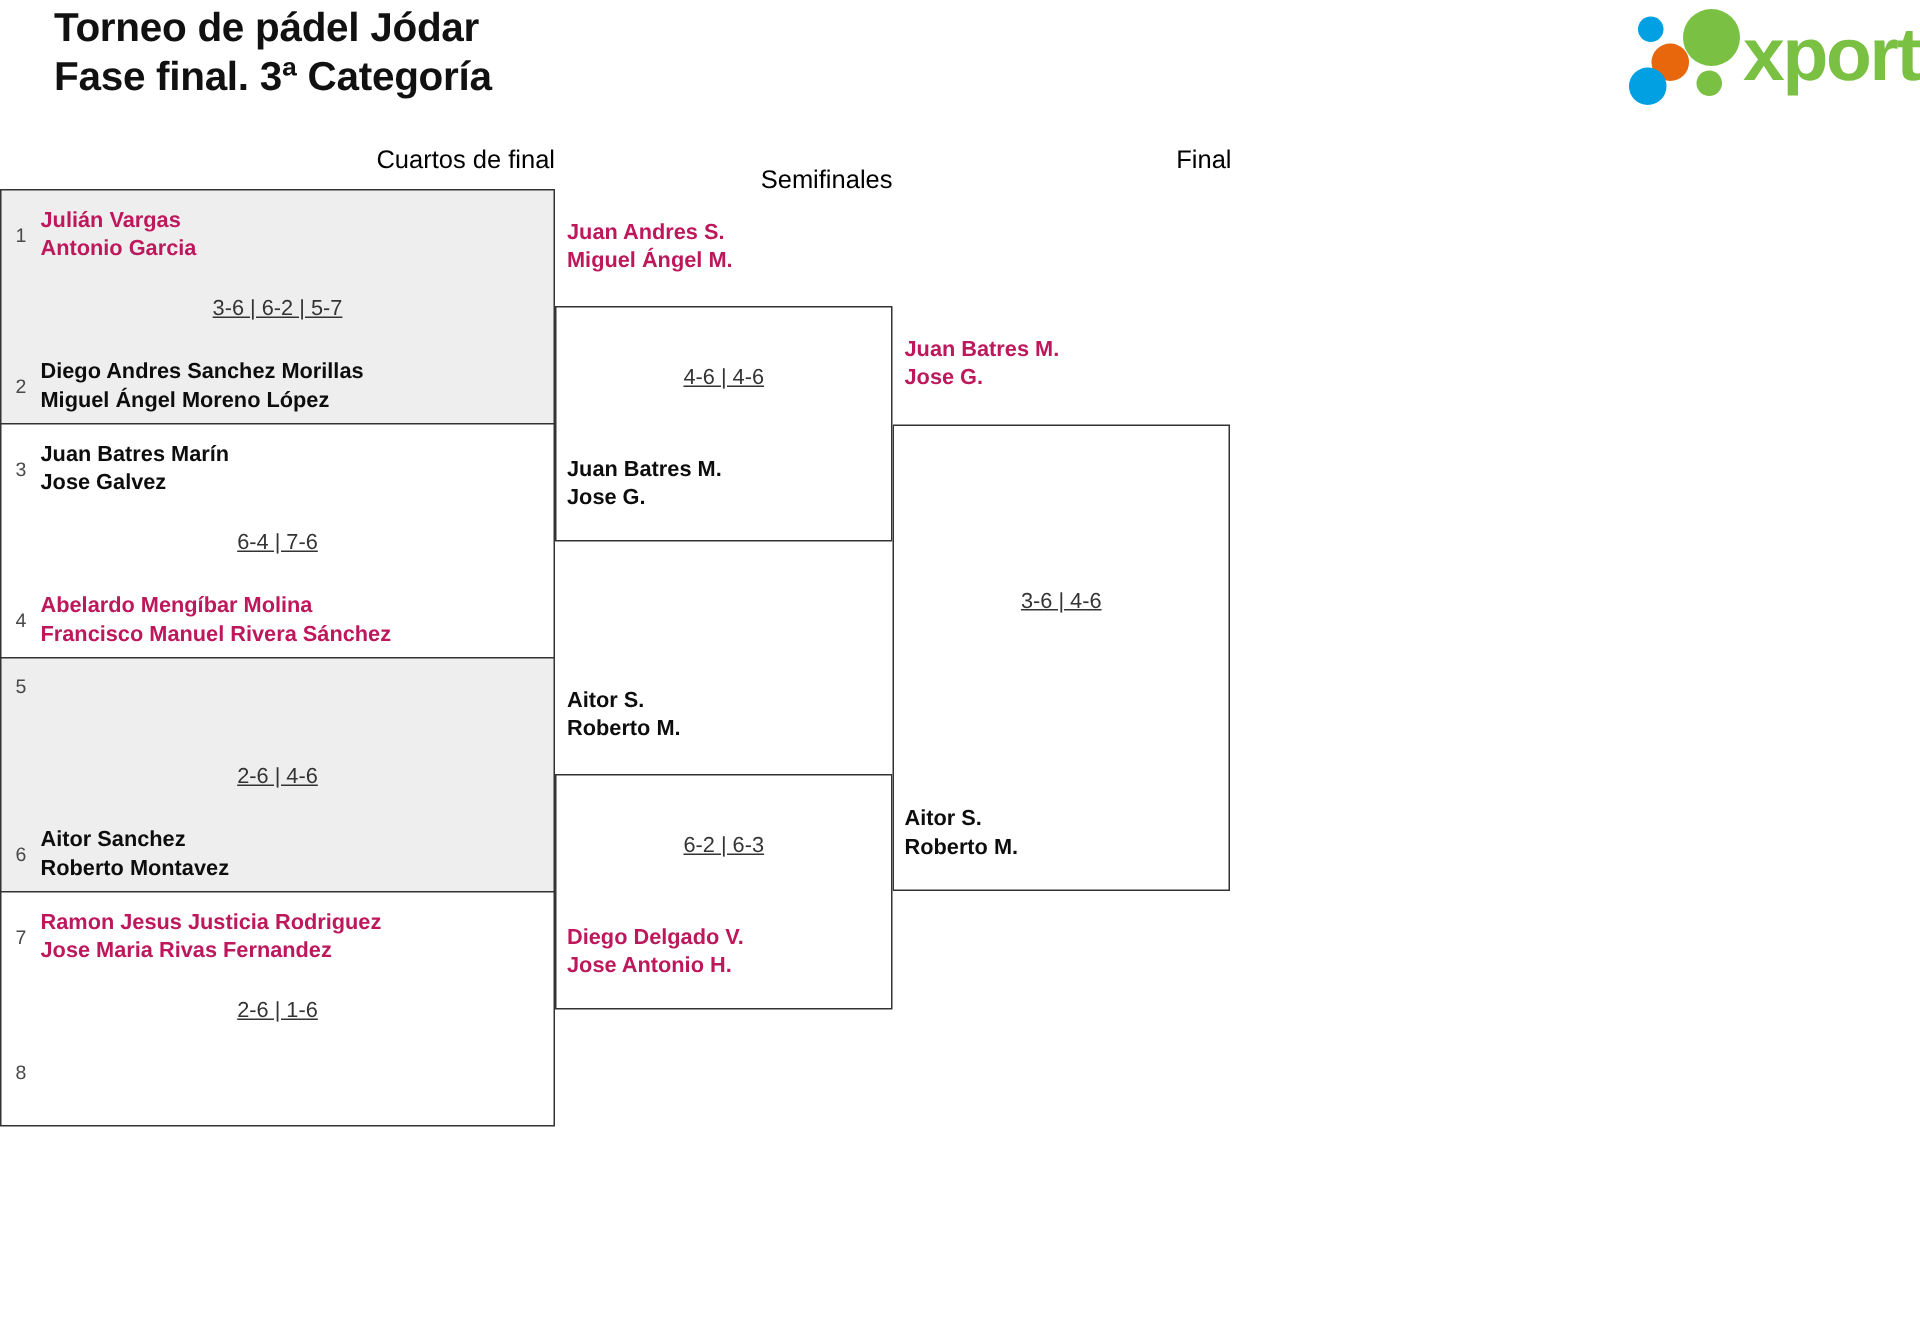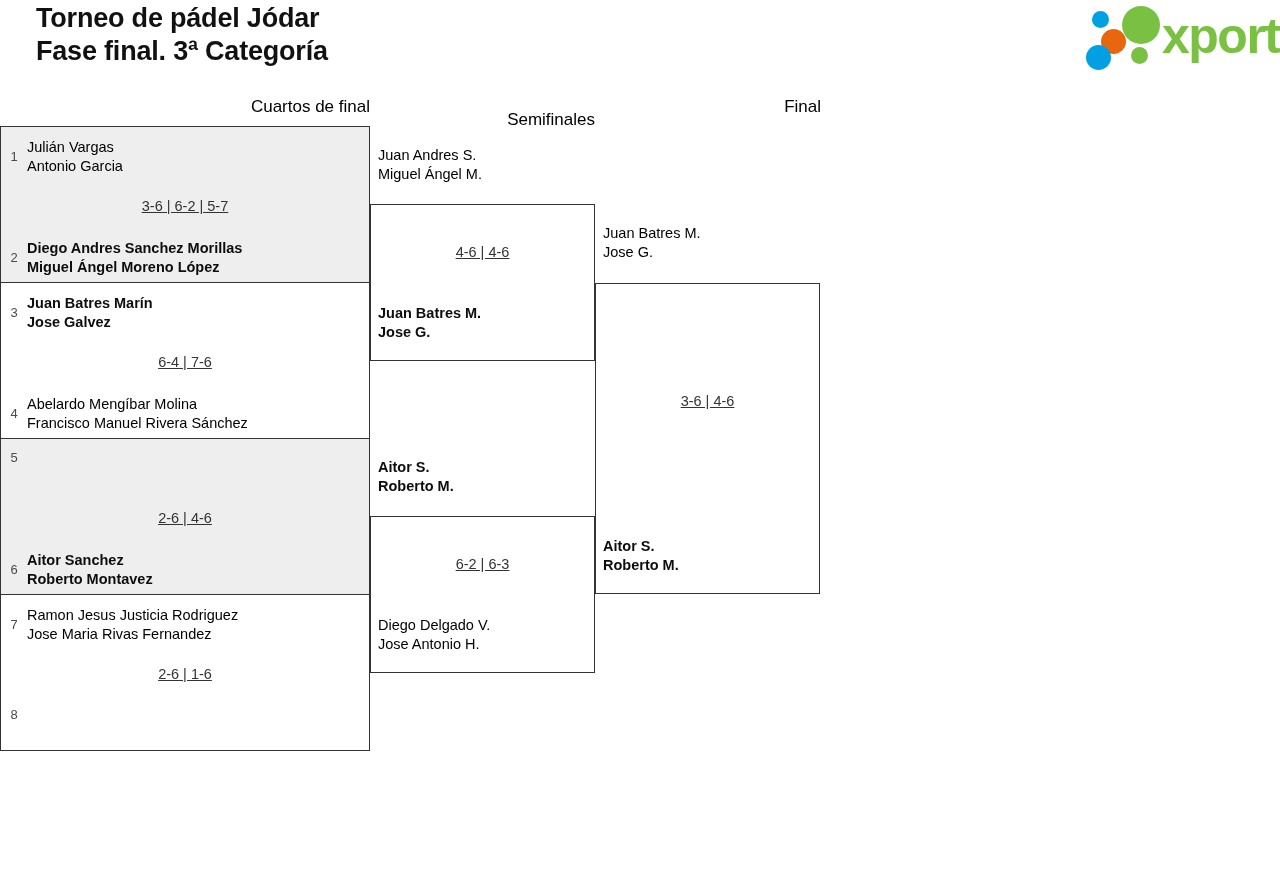--- a/index.html
+++ b/index.html
@@ -103,21 +103,21 @@
     font-size: 13px;
     color: #4a4a4a;
     line-height: 15px;
   }
   .team-names {
     font-size: 14.5px;
     line-height: 18.5px;
     white-space: nowrap;
   }
   .team-names .pl { display: block; }
-  .team.loser  .team-names { color: #000000; font-weight: normal; }
+  .team.loser  .team-names { color: #be185d; font-weight: bold; }
   .team.winner .team-names { color: #0d0d0d; font-weight: bold; }
   .team.noseed .team-names { padding-left: 7px; }
 
   
   .score {
     position: absolute;
     left: 0;
     width: 100%;
     text-align: center;
     font-size: 14.5px;

